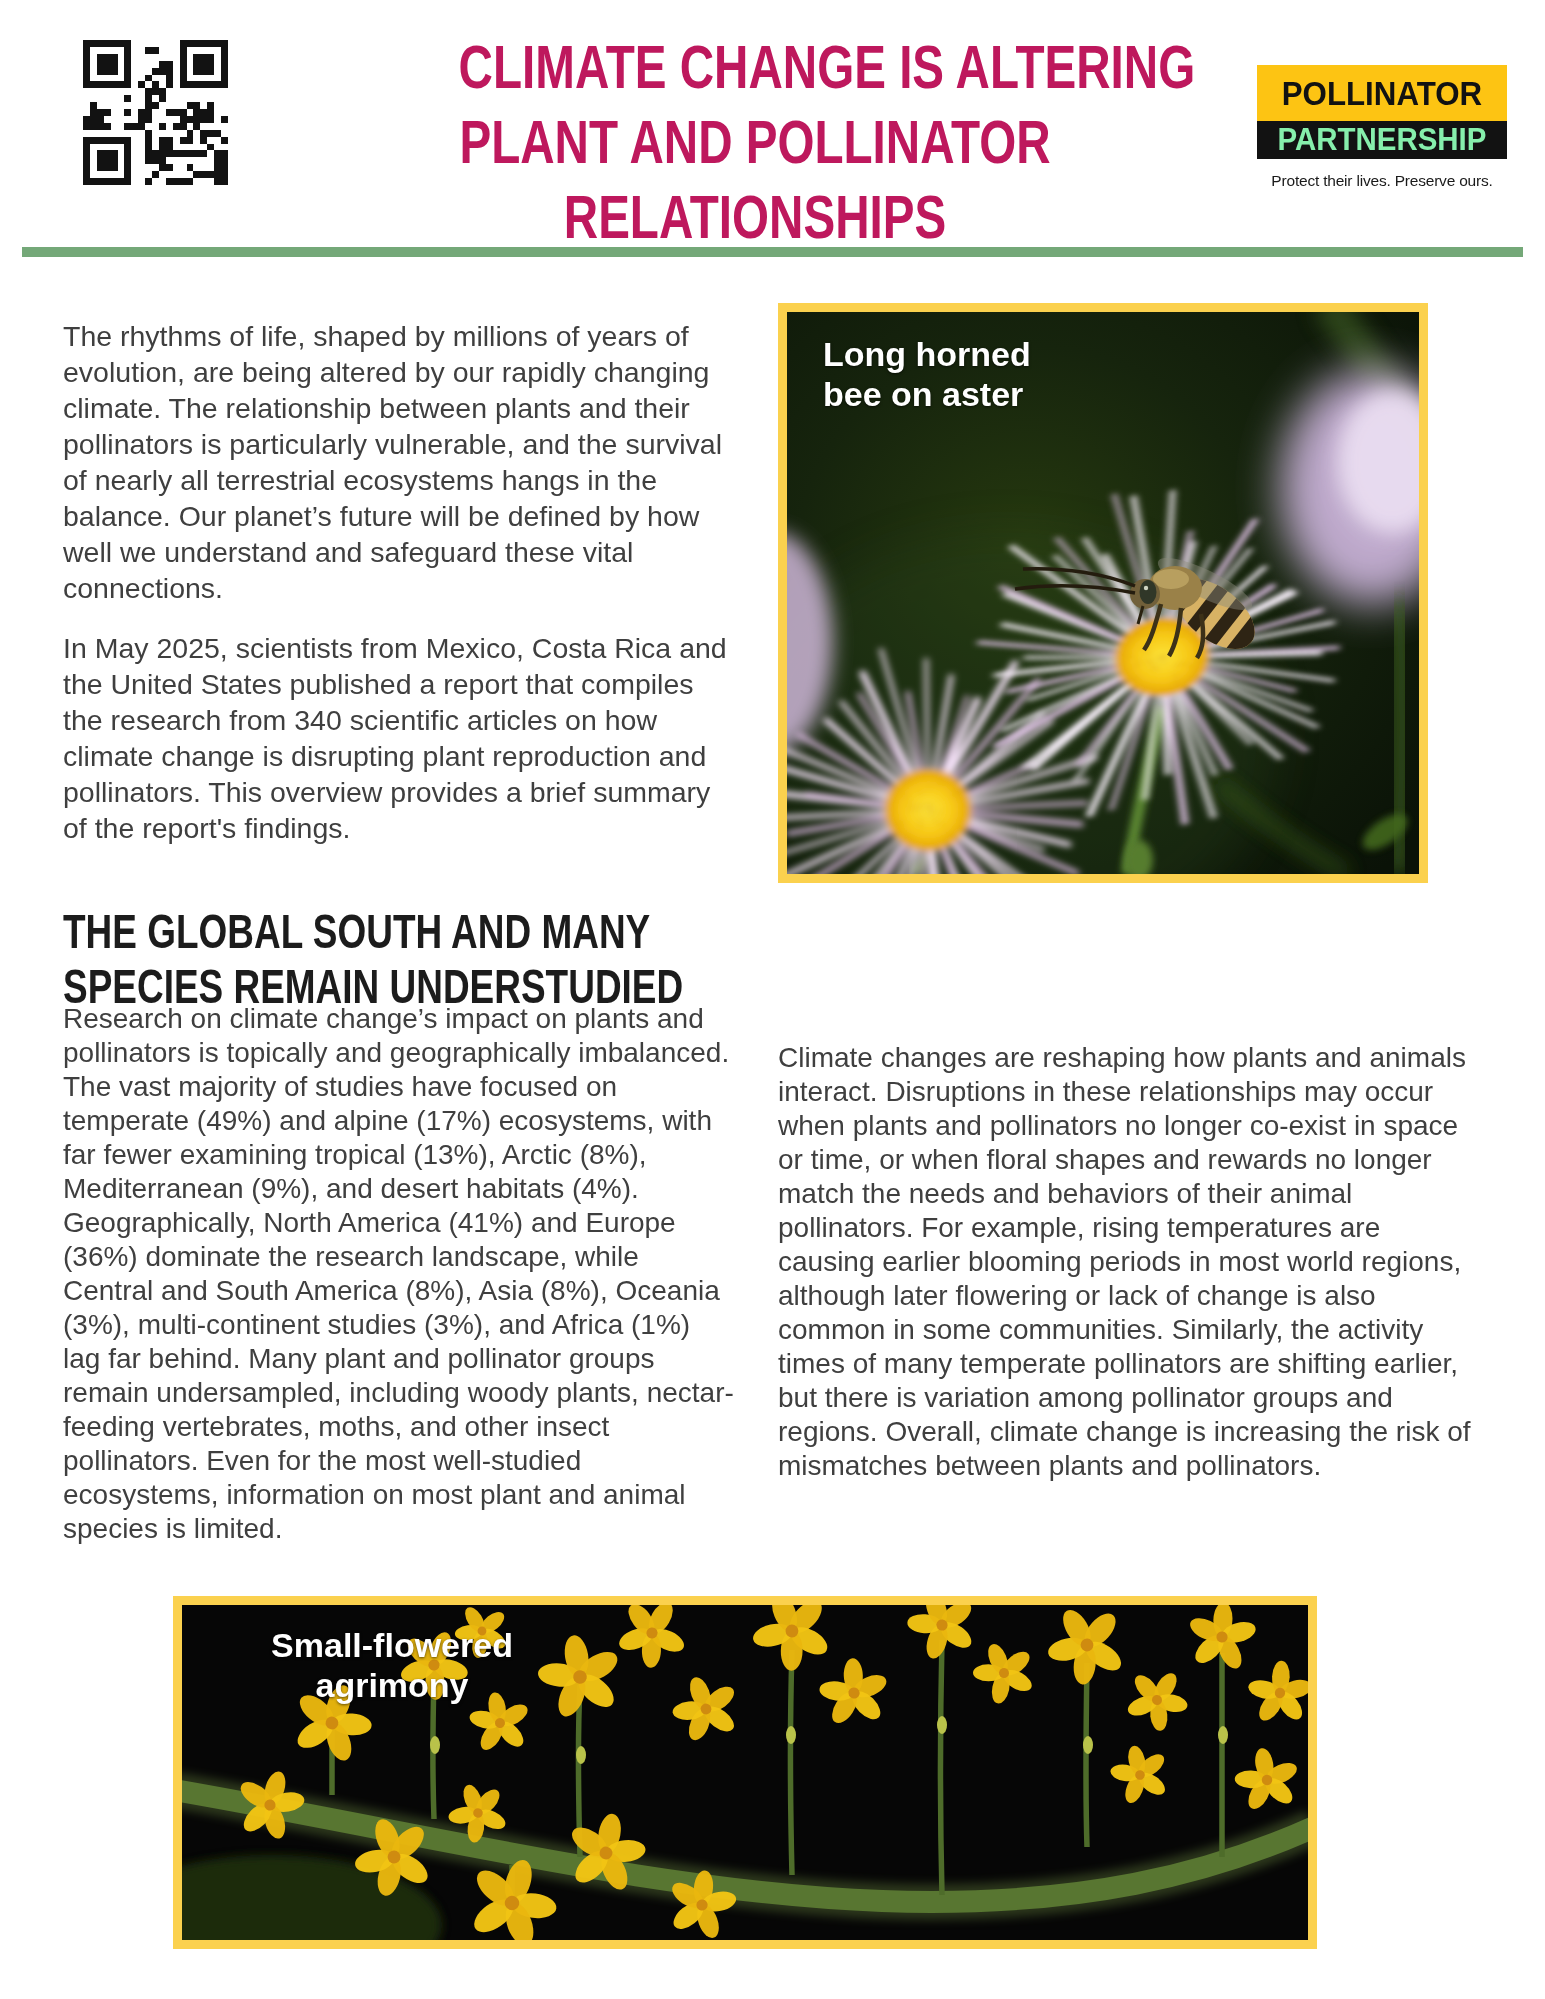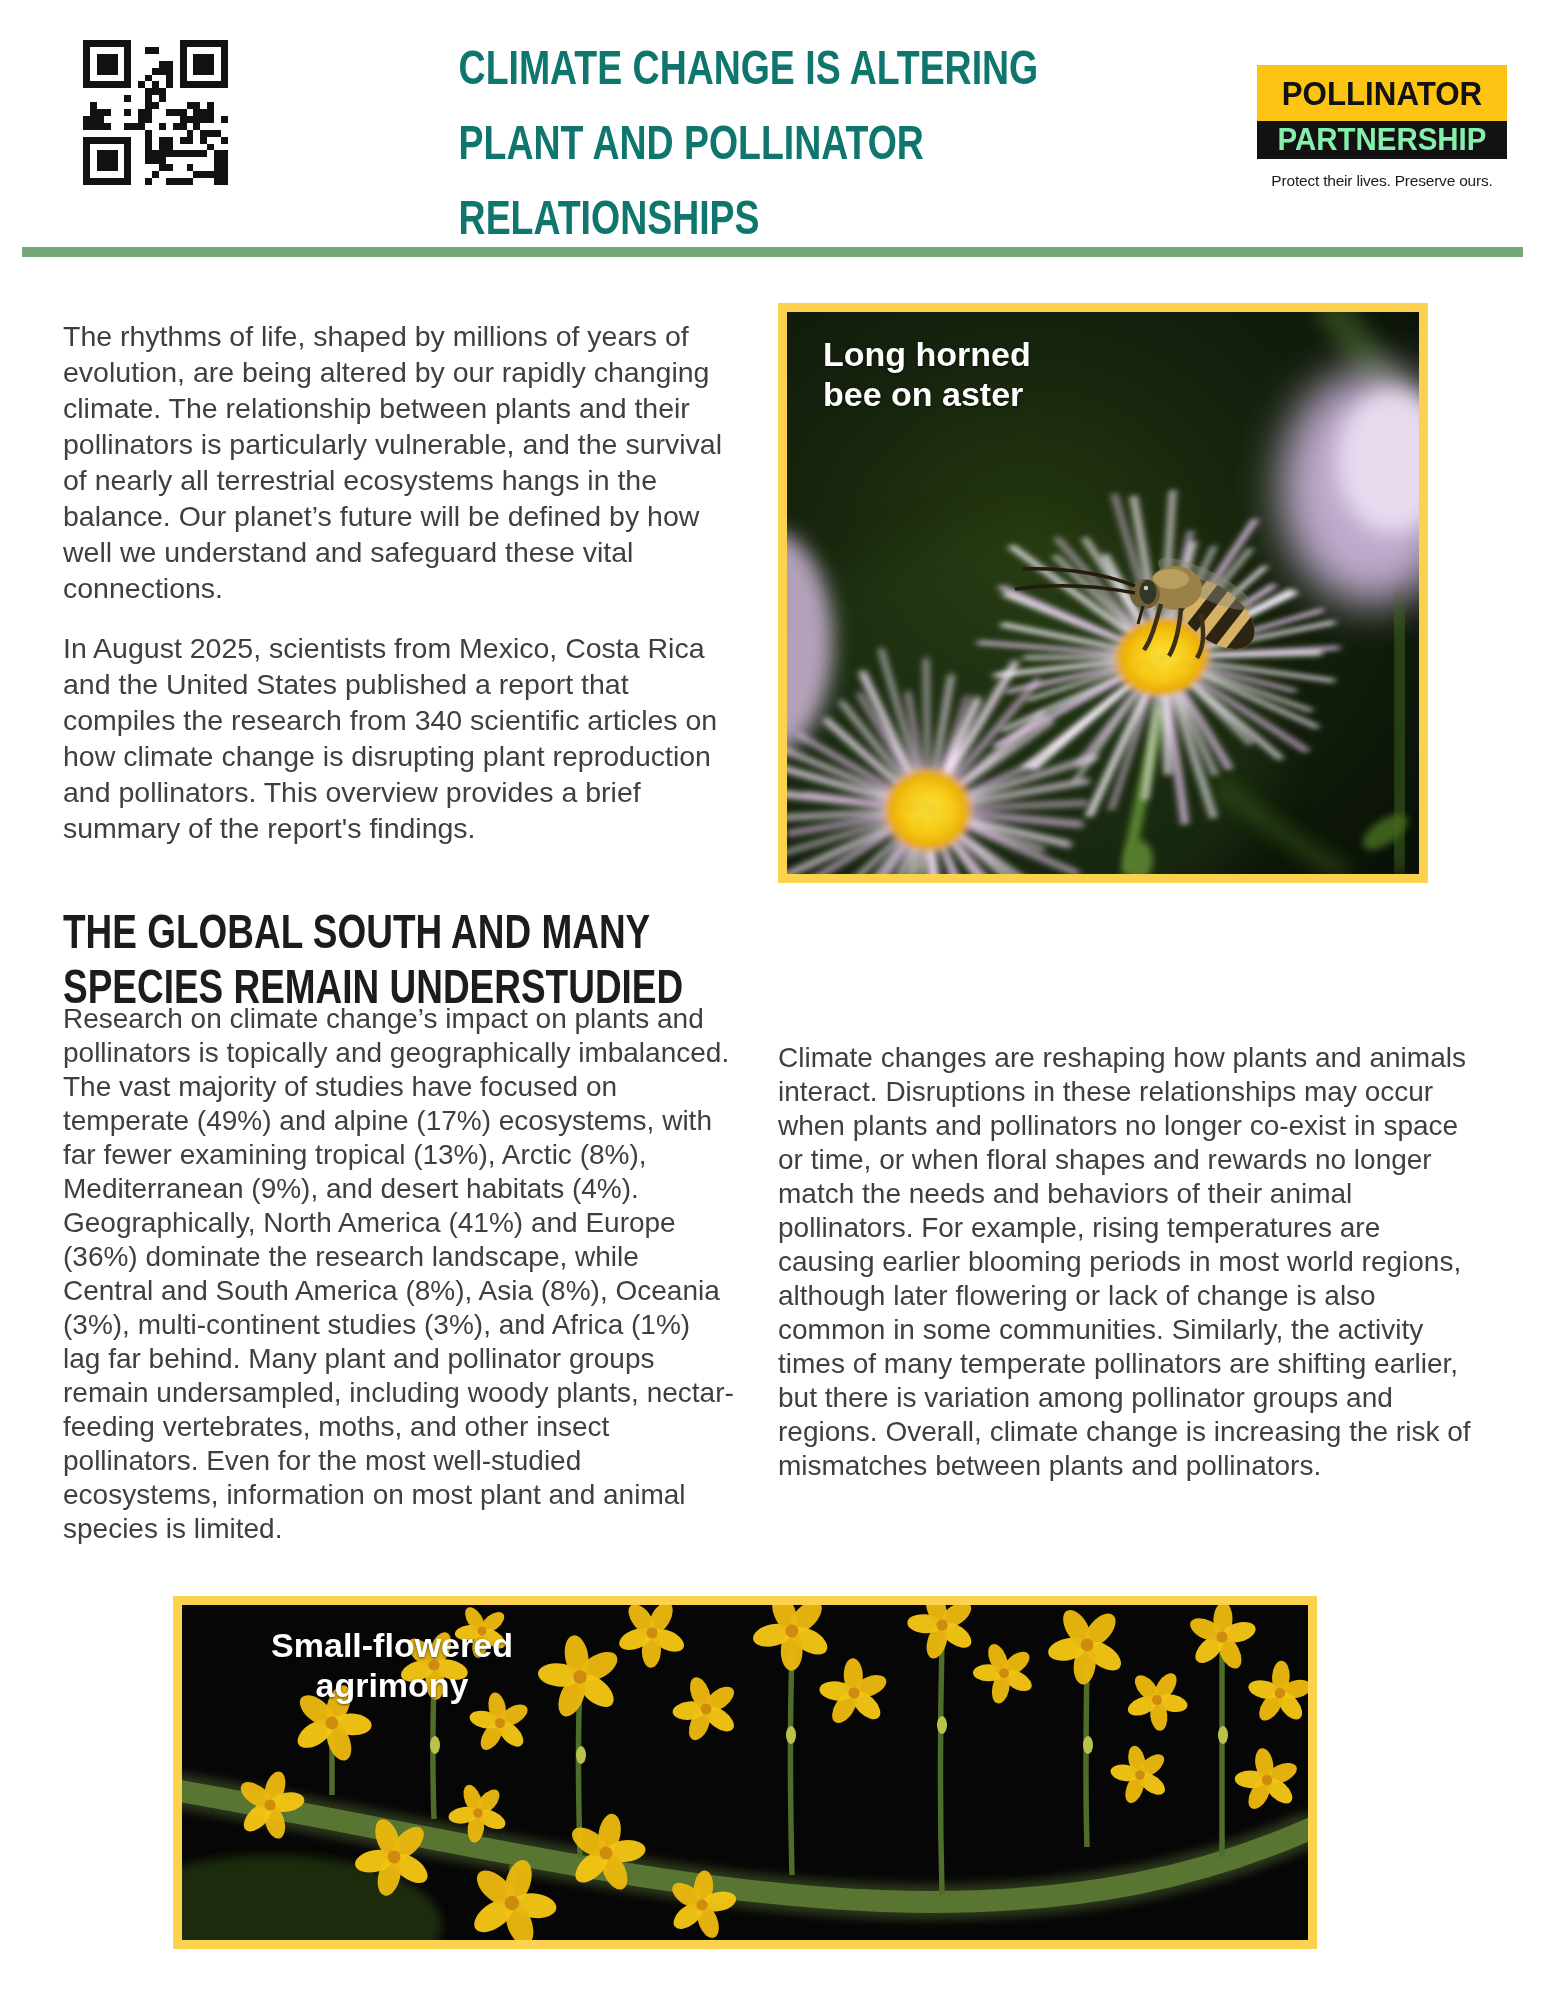--- a/index.html
+++ b/index.html
@@ -5,22 +5,22 @@
   html,body{margin:0;padding:0;background:#888;}
   .page{
     position:relative; width:1545px; height:1999px; margin:0 auto;
     background:#ffffff; overflow:hidden;
     font-family:"Liberation Sans", sans-serif; color:#3f3f3f;
   }
   
   .qr{position:absolute; left:83px; top:40px; width:145px; height:145px;}
   .qr svg{width:100%; height:100%; display:block;}
   .title{
-    position:absolute; left:375px; top:30px; width:760px; 
-    color:#0f766e; font-weight:bold; font-size:48px; line-height:75px;
+    position:absolute; left:375px; top:30px; width:760px; text-align:center;
+    color:#be185d; font-weight:bold; font-size:61px; line-height:75px;
   }
   .title .tline{transform:scaleX(0.78); transform-origin:50% 0; white-space:nowrap;}
   .logo{position:absolute; left:1257px; top:65px; width:250px; text-align:center;}
   .logo .band{display:flex; align-items:center; justify-content:center; overflow:hidden;}
   .logo .band1{height:56px; background:#FDC413; color:#121212;}
   .logo .band2{height:38px; background:#121212; color:#86efac;}
   .logo .band1 span{font-weight:bold; font-size:34px; transform:scaleX(0.92); white-space:nowrap;}
   .logo .band2 span{font-weight:bold; font-size:31px; transform:scaleX(0.95); white-space:nowrap;}
   .logo .tagline{margin-top:13px; font-size:15.5px; letter-spacing:-0.2px; color:#1a1a1a; white-space:nowrap;}
   .divider{position:absolute; left:22px; top:247px; width:1501px; height:10px; background:#74A878;}
@@ -279,21 +279,21 @@
     <div class="band band2">
       <span>PARTNERSHIP</span>
     </div>
     <div class="tagline">Protect their lives. Preserve ours.</div>
   </div>
 
   <div class="divider"></div>
 
   <div class="intro">
     <p>The rhythms of life, shaped by millions of years of evolution, are being altered by our rapidly changing climate. The relationship between plants and their pollinators is particularly vulnerable, and the survival of nearly all terrestrial ecosystems hangs in the balance. Our planet’s future will be defined by how well we understand and safeguard these vital connections.</p>
-    <p>In August 2025, scientists from Mexico, Costa Rica and the United States published a report that compiles the research from 340 scientific articles on how climate change is disrupting plant reproduction and pollinators. This overview provides a brief summary of the report's findings.</p>
+    <p>In May 2025, scientists from Mexico, Costa Rica and the United States published a report that compiles the research from 340 scientific articles on how climate change is disrupting plant reproduction and pollinators. This overview provides a brief summary of the report's findings.</p>
   </div>
 
   <div class="photo photo-bee">
     <svg viewBox="0 0 632 562" width="632" height="562">
       <defs>
         <radialGradient id="bgGrad" cx="38%" cy="42%" r="80%">
           <stop offset="0%" stop-color="#26390f"></stop>
           <stop offset="45%" stop-color="#16240d"></stop>
           <stop offset="100%" stop-color="#0a1207"></stop>
         </radialGradient>

